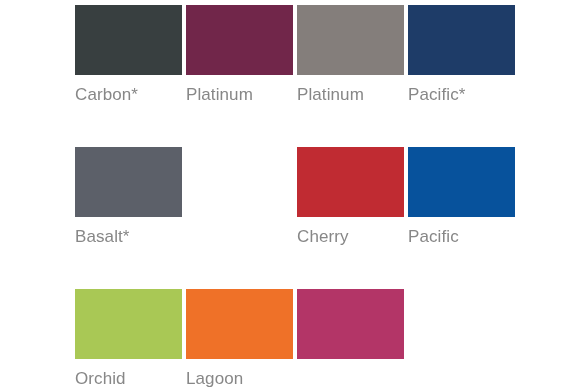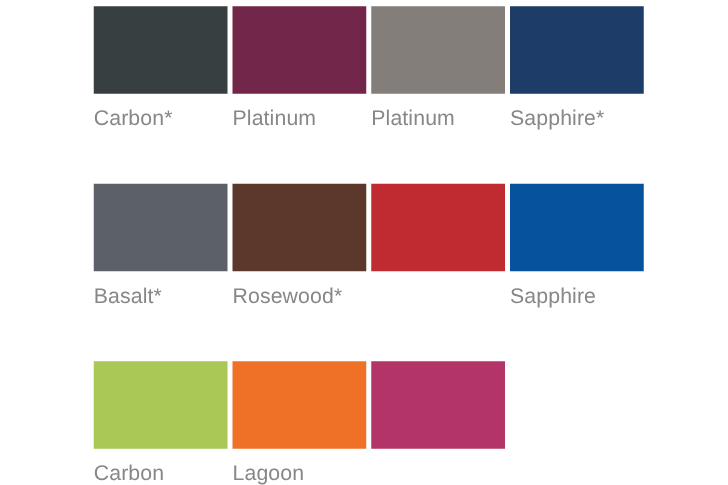--- a/index.html
+++ b/index.html
@@ -70,46 +70,43 @@
     <div class="swatch-cell col-2">
       <span class="swatch-chip" style="background-color:#71264A;"></span>
       <span class="swatch-label">Platinum</span>
     </div>
     <div class="swatch-cell col-3">
       <span class="swatch-chip" style="background-color:#847E7B;"></span>
       <span class="swatch-label">Platinum</span>
     </div>
     <div class="swatch-cell col-4">
       <span class="swatch-chip" style="background-color:#1E3C68;"></span>
-      <span class="swatch-label">Sapphire*</span>
+      <span class="swatch-label">Pacific*</span>
     </div>
   </div>
 
   <div class="swatch-row row-2">
     <div class="swatch-cell col-1">
       <span class="swatch-chip" style="background-color:#5C6069;"></span>
       <span class="swatch-label">Basalt*</span>
     </div>
-    <div class="swatch-cell col-2">
-      <span class="swatch-chip" style="background-color:#5B372C;"></span>
-      <span class="swatch-label">Rosewood*</span>
-    </div>
     <div class="swatch-cell col-3">
       <span class="swatch-chip" style="background-color:#C02B32;"></span>
+      <span class="swatch-label">Cherry</span>
     </div>
     <div class="swatch-cell col-4">
       <span class="swatch-chip" style="background-color:#07529C;"></span>
-      <span class="swatch-label">Sapphire</span>
+      <span class="swatch-label">Pacific</span>
     </div>
   </div>
 
   <div class="swatch-row row-3">
     <div class="swatch-cell col-1">
       <span class="swatch-chip" style="background-color:#A9C855;"></span>
-      <span class="swatch-label">Carbon</span>
+      <span class="swatch-label">Orchid</span>
     </div>
     <div class="swatch-cell col-2">
       <span class="swatch-chip" style="background-color:#EF7128;"></span>
       <span class="swatch-label">Lagoon</span>
     </div>
     <div class="swatch-cell col-3">
       <span class="swatch-chip" style="background-color:#B33567;"></span>
     </div>
   </div>
 

